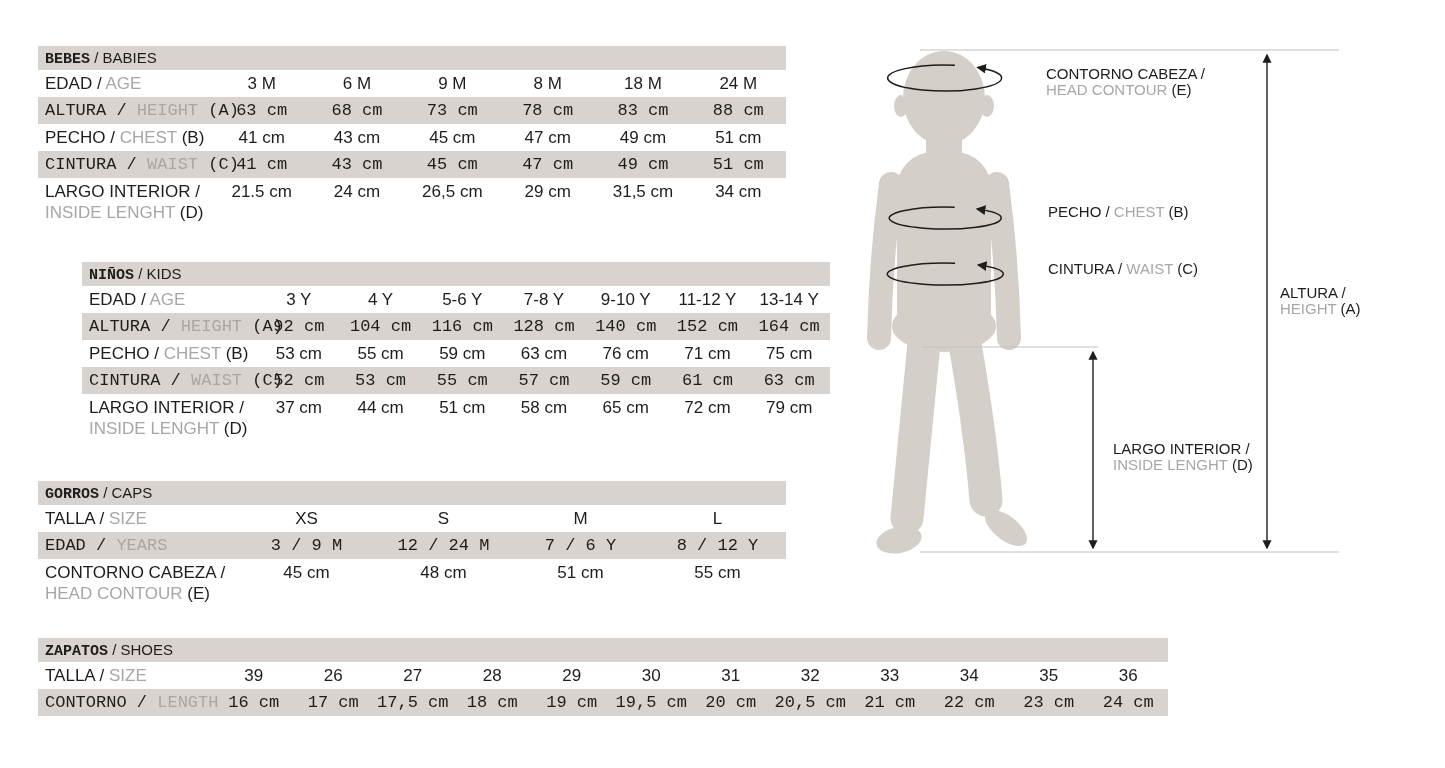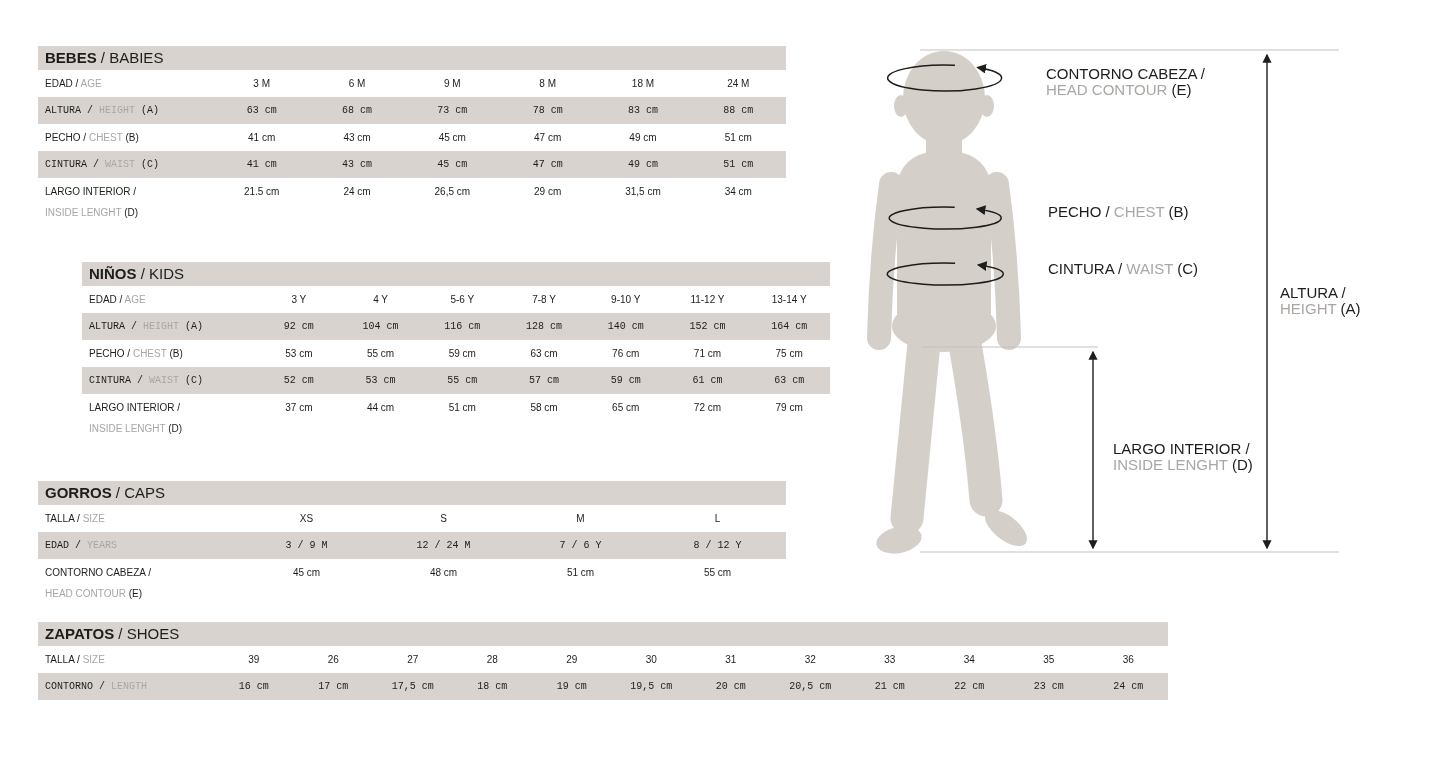--- a/index.html
+++ b/index.html
@@ -11,22 +11,22 @@
   }
   .dk { color:var(--ink); }
   .gy { color:var(--muted); }
 
   
   .size-table { position:absolute; }
   .t-header {
     height:24px; line-height:24px; background:var(--band);
     padding-left:7px; font-size:15px; color:var(--ink);
   }
-  .ttl-es { font-weight:bold; }
-  .t-row { display:flex; align-items:center; height:27px; font-size:10px; }
+  .ttl-es { font-weight:bold;font-family:Liberation Mono, monospace; }
+  .t-row { display:flex; align-items:center; height:27px; font-size:17px; }
   .t-row.shaded { background:var(--band);font-family:Liberation Mono, monospace; }
   .t-row.tall { height:46px; align-items:flex-start; padding-top:3px; }
   .t-label { padding-left:7px; flex:0 0 auto; white-space:nowrap; }
   .t-row.tall .t-label .ln { line-height:21px; }
   .t-cell { flex:1 1 0; text-align:center; color:var(--ink); white-space:nowrap; }
   .t-row.tall .t-cell { line-height:21px; }
 
   
   .diagram { position:absolute; left:855px; top:38px; width:500px; height:530px; }
   .diagram svg { position:absolute; left:0; top:0; }
@@ -165,21 +165,21 @@
       <div class="t-label" style="width:200px">
         <div class="ln dk">CONTORNO CABEZA /</div>
         <div class="ln"><span class="gy">HEAD CONTOUR</span> <span class="dk">(E)</span></div>
       </div>
       <div class="t-cell">45 cm</div>
       <div class="t-cell">48 cm</div>
       <div class="t-cell">51 cm</div>
       <div class="t-cell">55 cm</div>
     </div>
   </div>
-<div class="size-table" style="left:38px; top:622px; width:1130px;">
+<div class="size-table" style="left:38px; top:638px; width:1130px;">
     <div class="t-header"><span class="ttl-es">ZAPATOS</span><span class="ttl-en"> / SHOES</span></div>
     <div class="t-row">
       <div class="t-label" style="width:176px"><span class="dk">TALLA /</span> <span class="gy">SIZE</span></div>
       <div class="t-cell">39</div>
       <div class="t-cell">26</div>
       <div class="t-cell">27</div>
       <div class="t-cell">28</div>
       <div class="t-cell">29</div>
       <div class="t-cell">30</div>
       <div class="t-cell">31</div>

